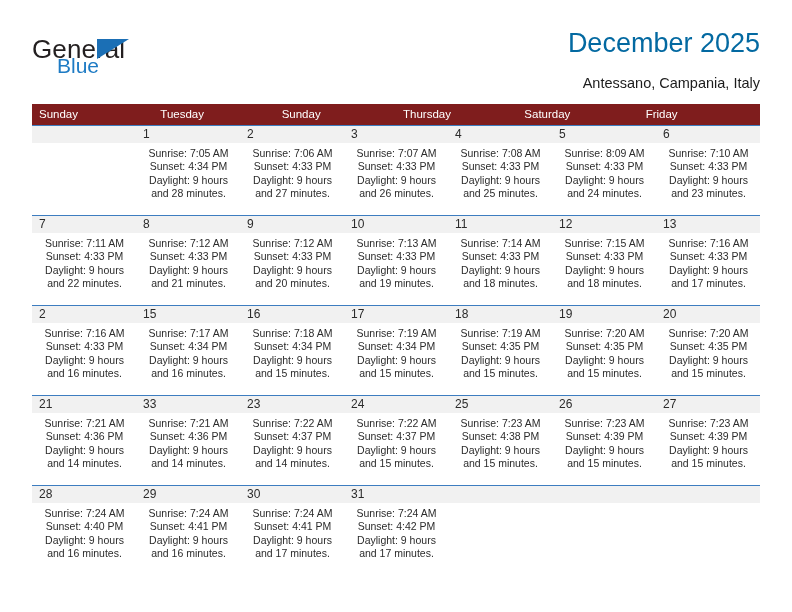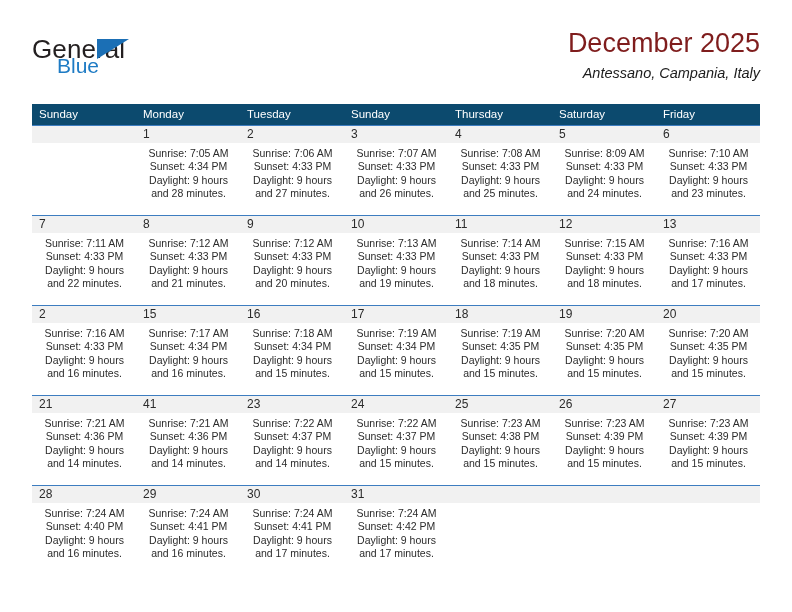--- a/index.html
+++ b/index.html
@@ -66,44 +66,43 @@
 
   .title-block {
     position: absolute;
     right: 0;
     top: 0;
     text-align: right;
   }
   .cal-title {
     font-size: 27px;
     font-weight: normal;
-    color: #7f1d1d;
+    color: #0369a1;
     line-height: 1.15;
     margin: 0;
     white-space: nowrap;
   }
   .cal-subtitle {
     font-size: 14.5px;
     color: #1c1c1c;
-    margin: 6px 0 0 0;
+    margin: 16px 0 0 0;
     line-height: 1.2;
     white-space: nowrap;
-    font-style: italic;
   }
 
   
   .cal {
     position: absolute;
     left: 32px;
     top: 104px;
     width: 728px;
   }
   .weekdays {
     display: flex;
-    background: #0c4a6e;
+    background: #7f1d1d;
     height: 21px;
   }
   .weekday {
     flex: 1 1 0;
     font-size: 11.5px;
     color: #ffffff;
     line-height: 21px;
     padding-left: 7px;
     box-sizing: border-box;
     white-space: nowrap;
@@ -164,21 +163,20 @@
       <h1 class="cal-title">December 2025</h1>
       <p class="cal-subtitle">Antessano, Campania, Italy</p>
     </div>
 
   </div>
 
   <div class="cal">
 
     <div class="weekdays">
       <div class="weekday">Sunday</div>
-      <div class="weekday">Monday</div>
       <div class="weekday">Tuesday</div>
       <div class="weekday">Sunday</div>
       <div class="weekday">Thursday</div>
       <div class="weekday">Saturday</div>
       <div class="weekday">Friday</div>
     </div>
 
     <div class="week">
       <div class="week-inner">
         <div class="day empty">
@@ -388,21 +386,21 @@
         <div class="day">
           <div class="day-num">21</div>
           <div class="day-info">
             <div>Sunrise: 7:21 AM</div>
             <div>Sunset: 4:36 PM</div>
             <div>Daylight: 9 hours</div>
             <div>and 14 minutes.</div>
           </div>
         </div>
         <div class="day">
-          <div class="day-num">41</div>
+          <div class="day-num">33</div>
           <div class="day-info">
             <div>Sunrise: 7:21 AM</div>
             <div>Sunset: 4:36 PM</div>
             <div>Daylight: 9 hours</div>
             <div>and 14 minutes.</div>
           </div>
         </div>
         <div class="day">
           <div class="day-num">23</div>
           <div class="day-info">

